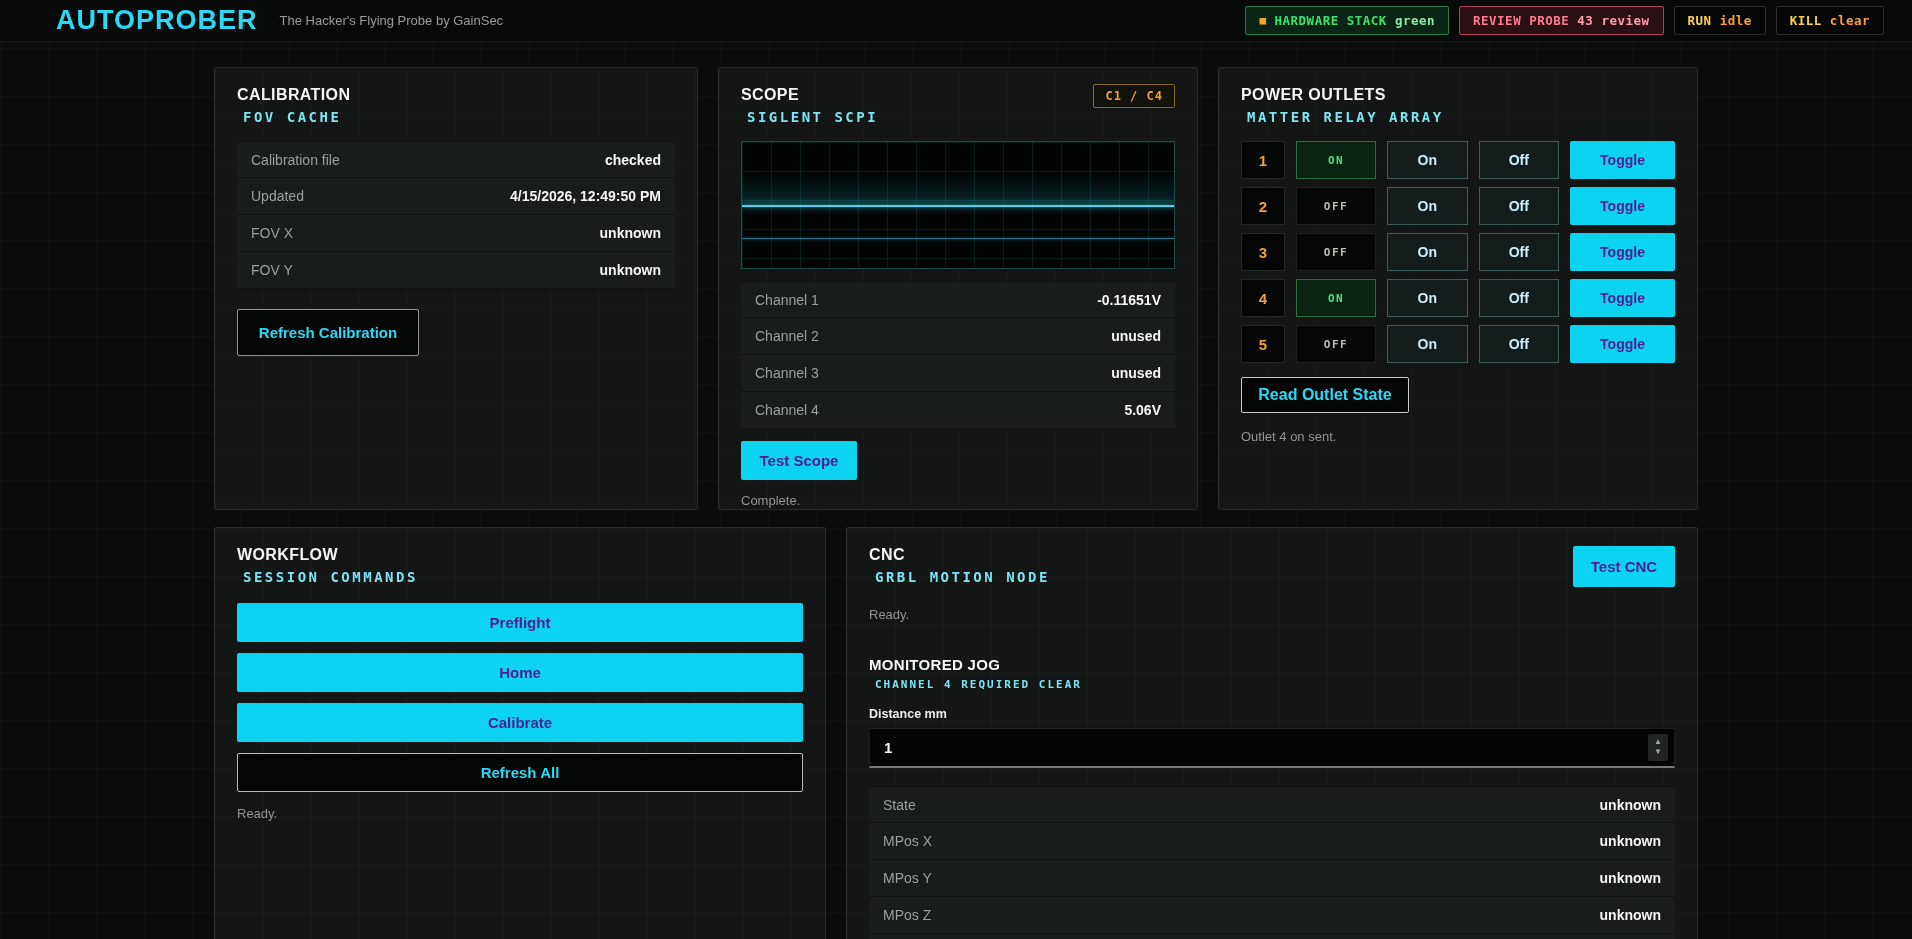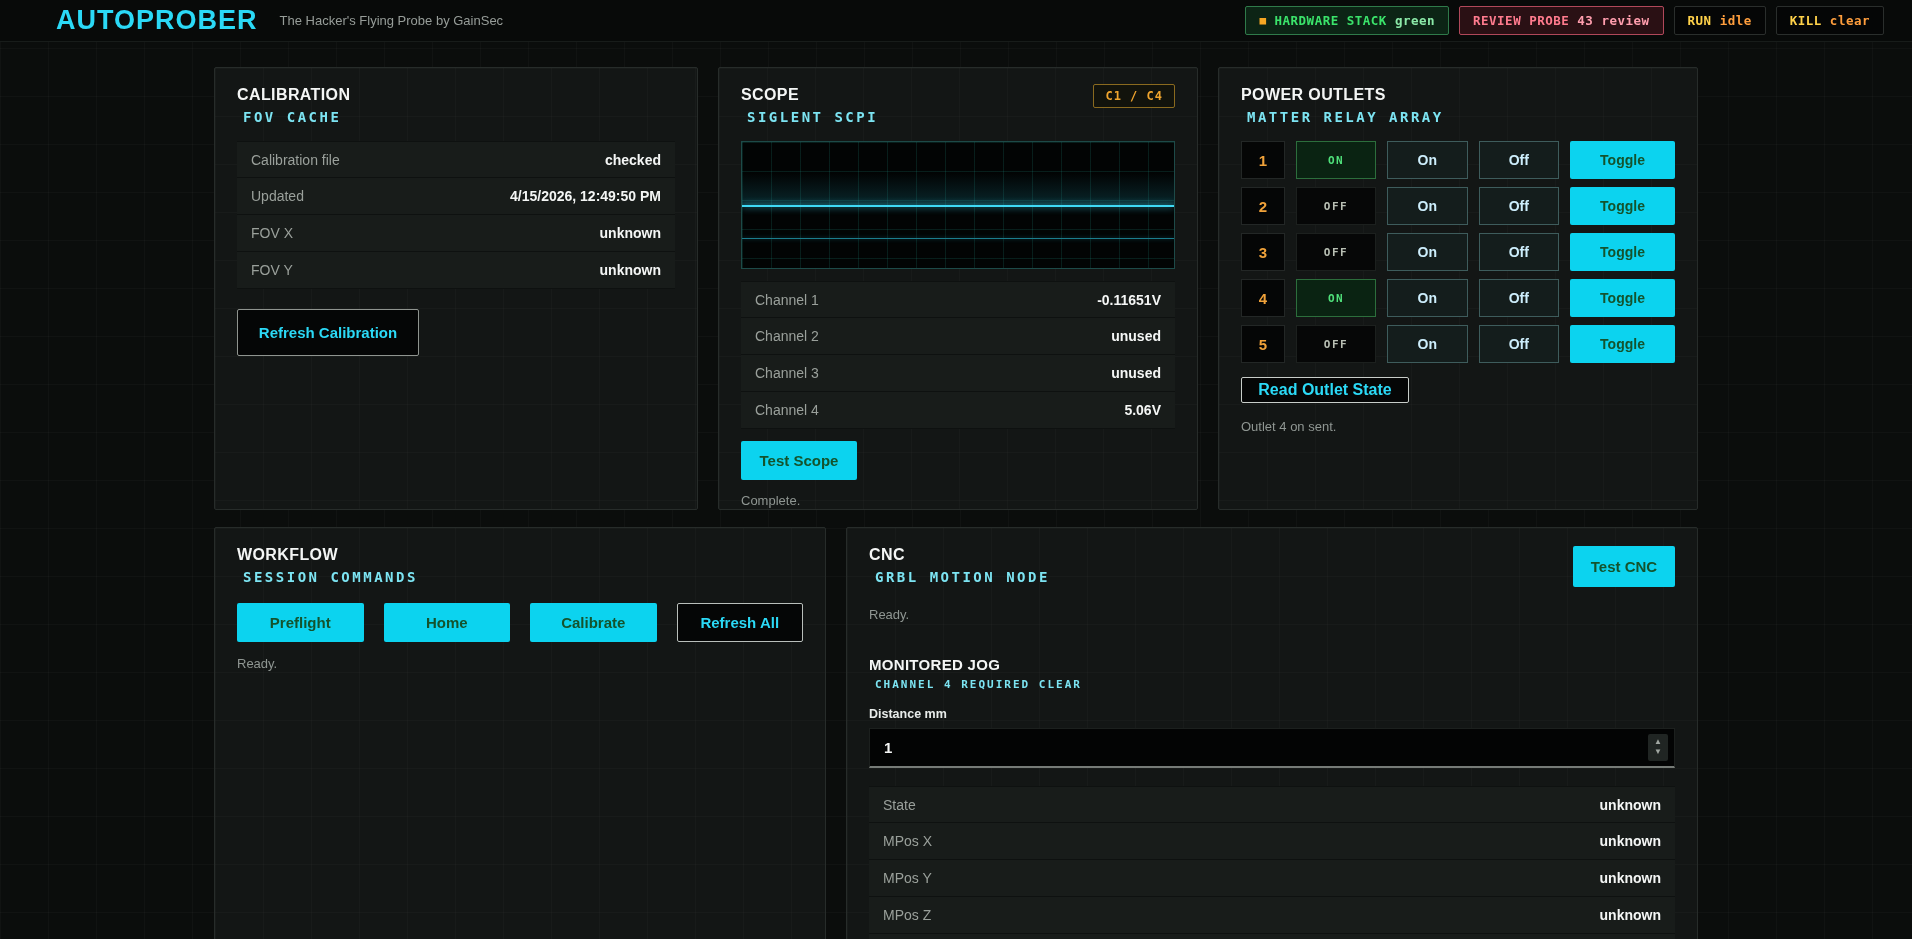--- a/index.html
+++ b/index.html
@@ -61,21 +61,21 @@
   .kv-row {
     display:flex; justify-content:space-between; align-items:center;
     height:37px; background:#181c1a; border-bottom:1px solid #0e1110;
   }
   .kv-row:first-child { border-top:1px solid #0e1110; }
   .kv-label { color:#9aa09b; font-size:14px; padding-left:14px; }
   .kv-value { color:#f4f6f5; font-size:14px; font-weight:bold; padding-right:14px; }
 
   
   .btn-cyan {
-    background:#0cd3ef; color:#14532d; border:none; font-weight:800; font-size:15px;
+    background:#0cd3ef; color:#4c1d95; border:none; font-weight:800; font-size:15px;
     font-family:"Liberation Sans",sans-serif; cursor:pointer; border-radius:2px;
   }
   .btn-dark {
     background:#050606; color:#2bd9f6; border:1px solid #b9bfbb; font-weight:800; font-size:15px;
     font-family:"Liberation Sans",sans-serif; cursor:pointer; border-radius:2px;
   }
   .status-text { color:#8f9692; font-size:13px; }
 
   
   .cal-refresh { margin-top:20px; width:182px; height:47px; font-size:15px; }
@@ -114,25 +114,25 @@
     width:80px; display:flex; align-items:center; justify-content:center;
     font-family:"DejaVu Sans Mono","Liberation Mono",monospace; font-size:11px; font-weight:bold;
     letter-spacing:1.5px; border:1px solid #1c201e; background:#060707; color:#b9c0b4;
   }
   .outlet-state.on { background:#0a2312; border-color:#2c6e3c; color:#4fe07a; }
   .outlet-onoff {
     flex:1; background:#141d1c; border:1px solid #3e5c5c; color:#cdeefc;
     font-weight:800; font-size:14px; cursor:pointer; font-family:"Liberation Sans",sans-serif;
   }
   .outlet-toggle { width:105px; font-size:14px; }
-  .read-outlets { margin-top:14px; width:168px; height:26px; font-size:16px; border-color:#c8cdc9; }
+  .read-outlets { margin-top:14px; width:168px; height:36px; font-size:16px; border-color:#c8cdc9; }
   .outlet-status { margin-top:16px; }
 
   
-  .wf-grid { margin-top:18px; display:grid; grid-template-columns:1fr 1fr 1fr 1fr; gap:11px 20px; }
+  .wf-grid { margin-top:18px; display:grid; grid-template-columns:1fr; gap:11px 20px; }
   .wf-btn { height:39px; font-size:15px; }
   .wf-status { margin-top:14px; }
 
   
   .cnc-test { position:absolute; top:18px; right:22px; width:102px; height:41px; font-size:15px; }
   .cnc-ready { margin-top:22px; }
   .jog-title { margin-top:34px; font-size:15px; font-weight:800; color:#f4f6f5; letter-spacing:0.3px; }
   .jog-sub { font-size:11px; color:#7ce4f2; letter-spacing:2px; margin-top:5px; font-weight:bold; }
   .dist-label { margin-top:16px; font-size:12.5px; font-weight:bold; color:#e8ecea; }
   .dist-wrap { margin-top:7px; position:relative; }

